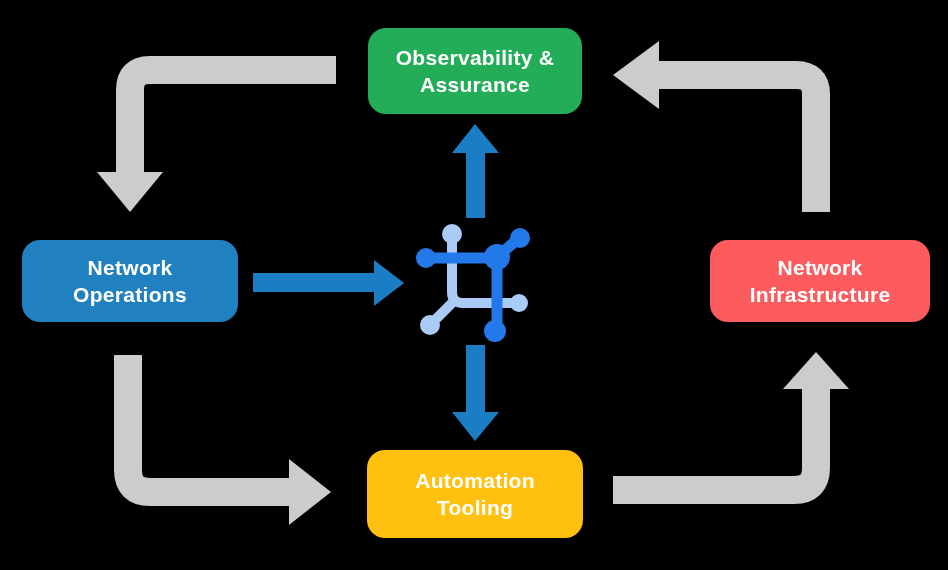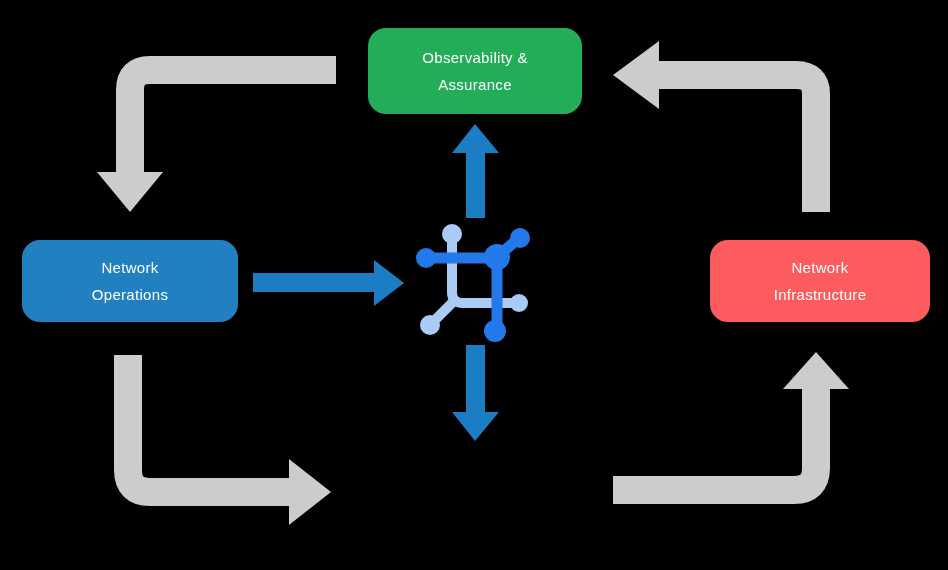--- a/index.html
+++ b/index.html
@@ -26,22 +26,22 @@
   .node {
     position: absolute;
     border-radius: 18px;
     display: flex;
     align-items: center;
     justify-content: center;
     text-align: center;
   }
   .node-label {
     color: #ffffff;
-    font-size: 15px;
-    font-weight: 400;
+    font-size: 21px;
+    font-weight: 700;
     line-height: 27px;
     letter-spacing: 0.3px;
     white-space: pre-line;
     text-align: center;
   }
   .node-observability   { left: 368px; top: 28px;  width: 214px; height: 86px; background: #24AD58; }
   .node-operations      { left: 22px;  top: 240px; width: 216px; height: 82px; background: #2180C0; }
   .node-infrastructure  { left: 710px; top: 240px; width: 220px; height: 82px; background: #FD5C5F; }
   .node-automation      { left: 367px; top: 450px; width: 216px; height: 88px; background: #FFC010; }
 
@@ -121,14 +121,18 @@
   <div class="node node-operations">
     <span class="node-label">Network
 Operations</span>
   </div>
 
   <div class="node node-infrastructure">
     <span class="node-label">Network
 Infrastructure</span>
   </div>
 
+  <div class="node node-automation">
+    <span class="node-label">Automation
+Tooling</span>
+  </div>
 
 </div>
 
 </body></html>

